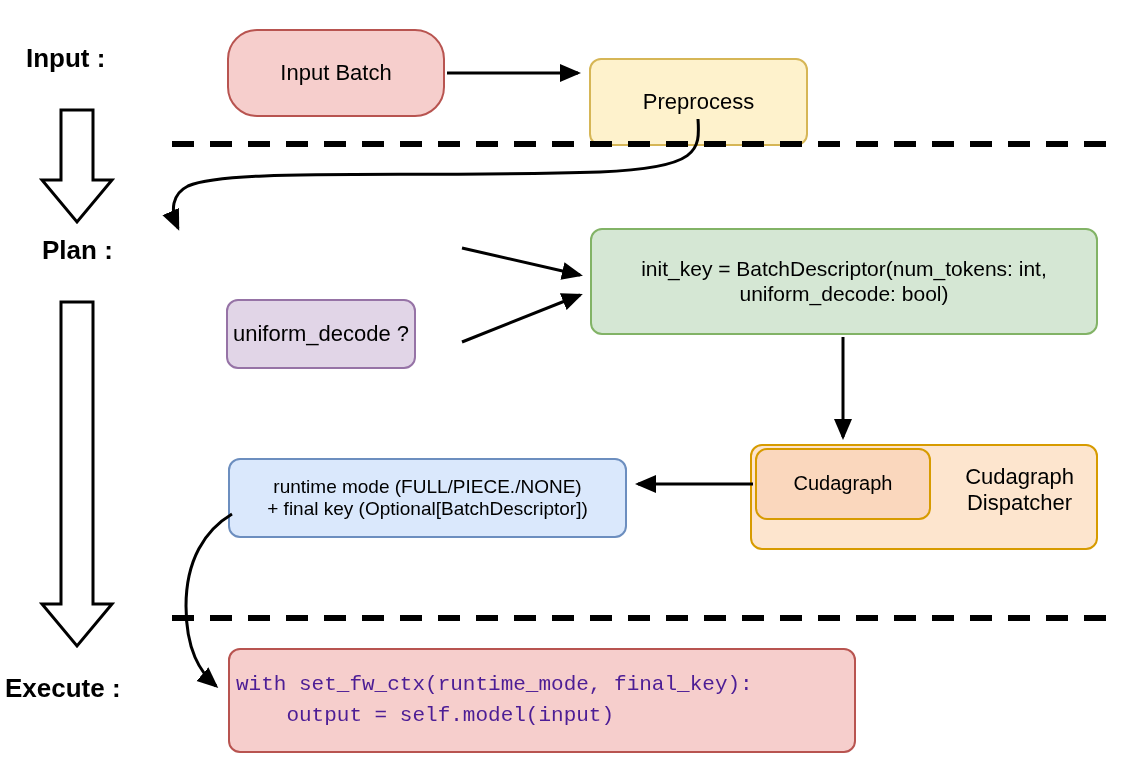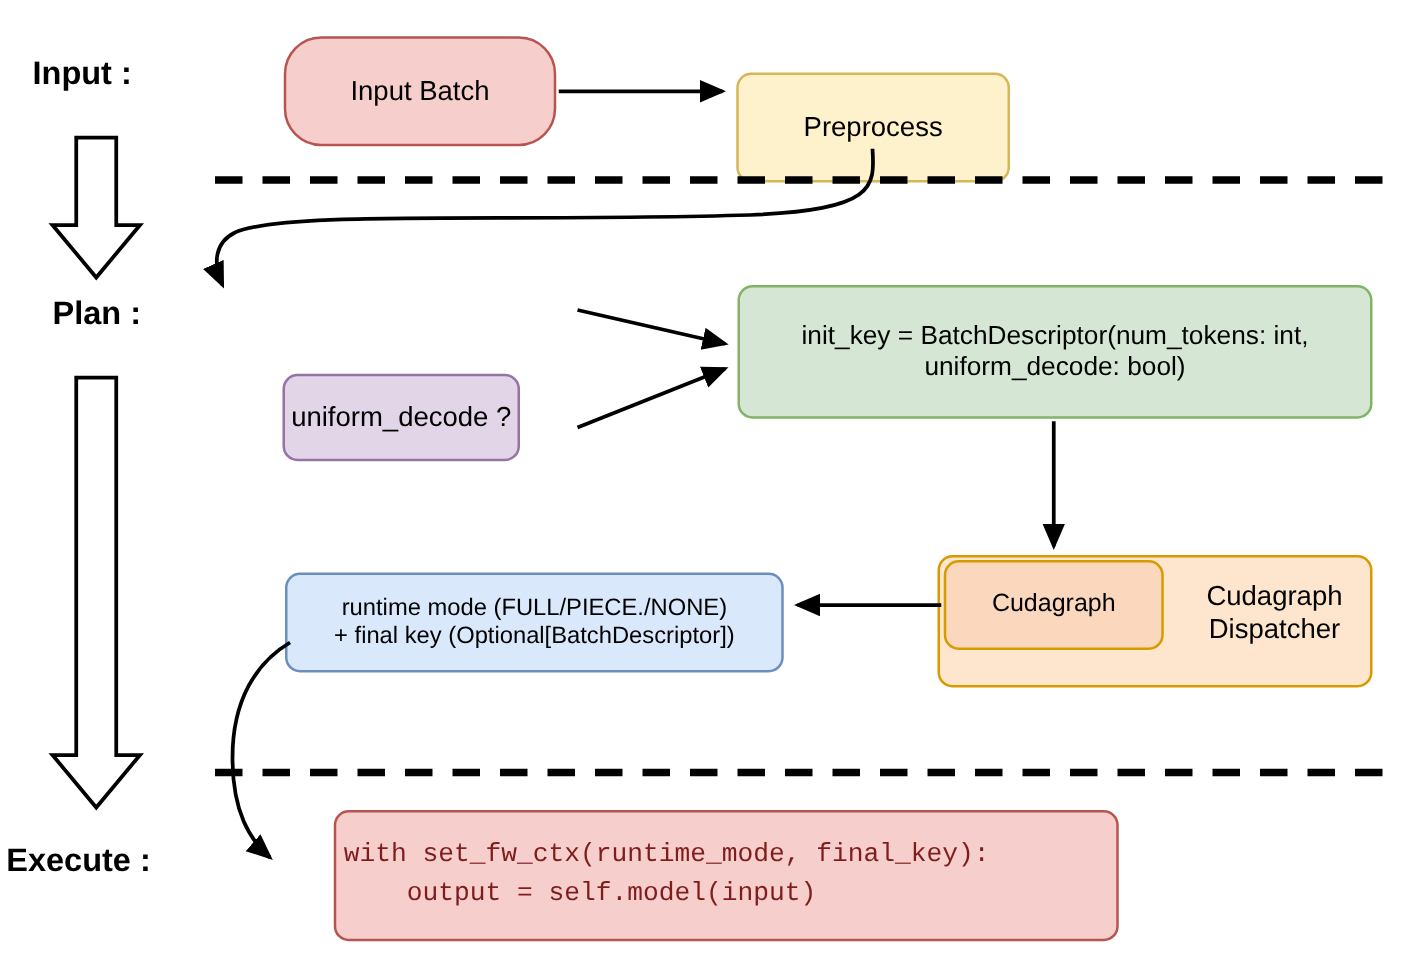--- a/index.html
+++ b/index.html
@@ -78,27 +78,26 @@
   .node-orange-inner {
     background: #fad7bd;
     border-color: #d79b00;
     font-size: 20px;
   }
   .node-code {
     background: #f6cecc;
     border-color: #b85450;
     font-family: "Liberation Mono", monospace;
     font-size: 21px;
-    color: #7f1d1d;
+    color: #4c1d95;
     justify-content: flex-start;
     padding-left: 6px;
     text-align: left;
     white-space: pre;
     line-height: 1.45;
-    margin-left: 39px;
   }
   svg.overlay {
     position: absolute;
     left: 0;
     top: 0;
     width: 1142px;
     height: 770px;
     pointer-events: none;
   }
 </style>

